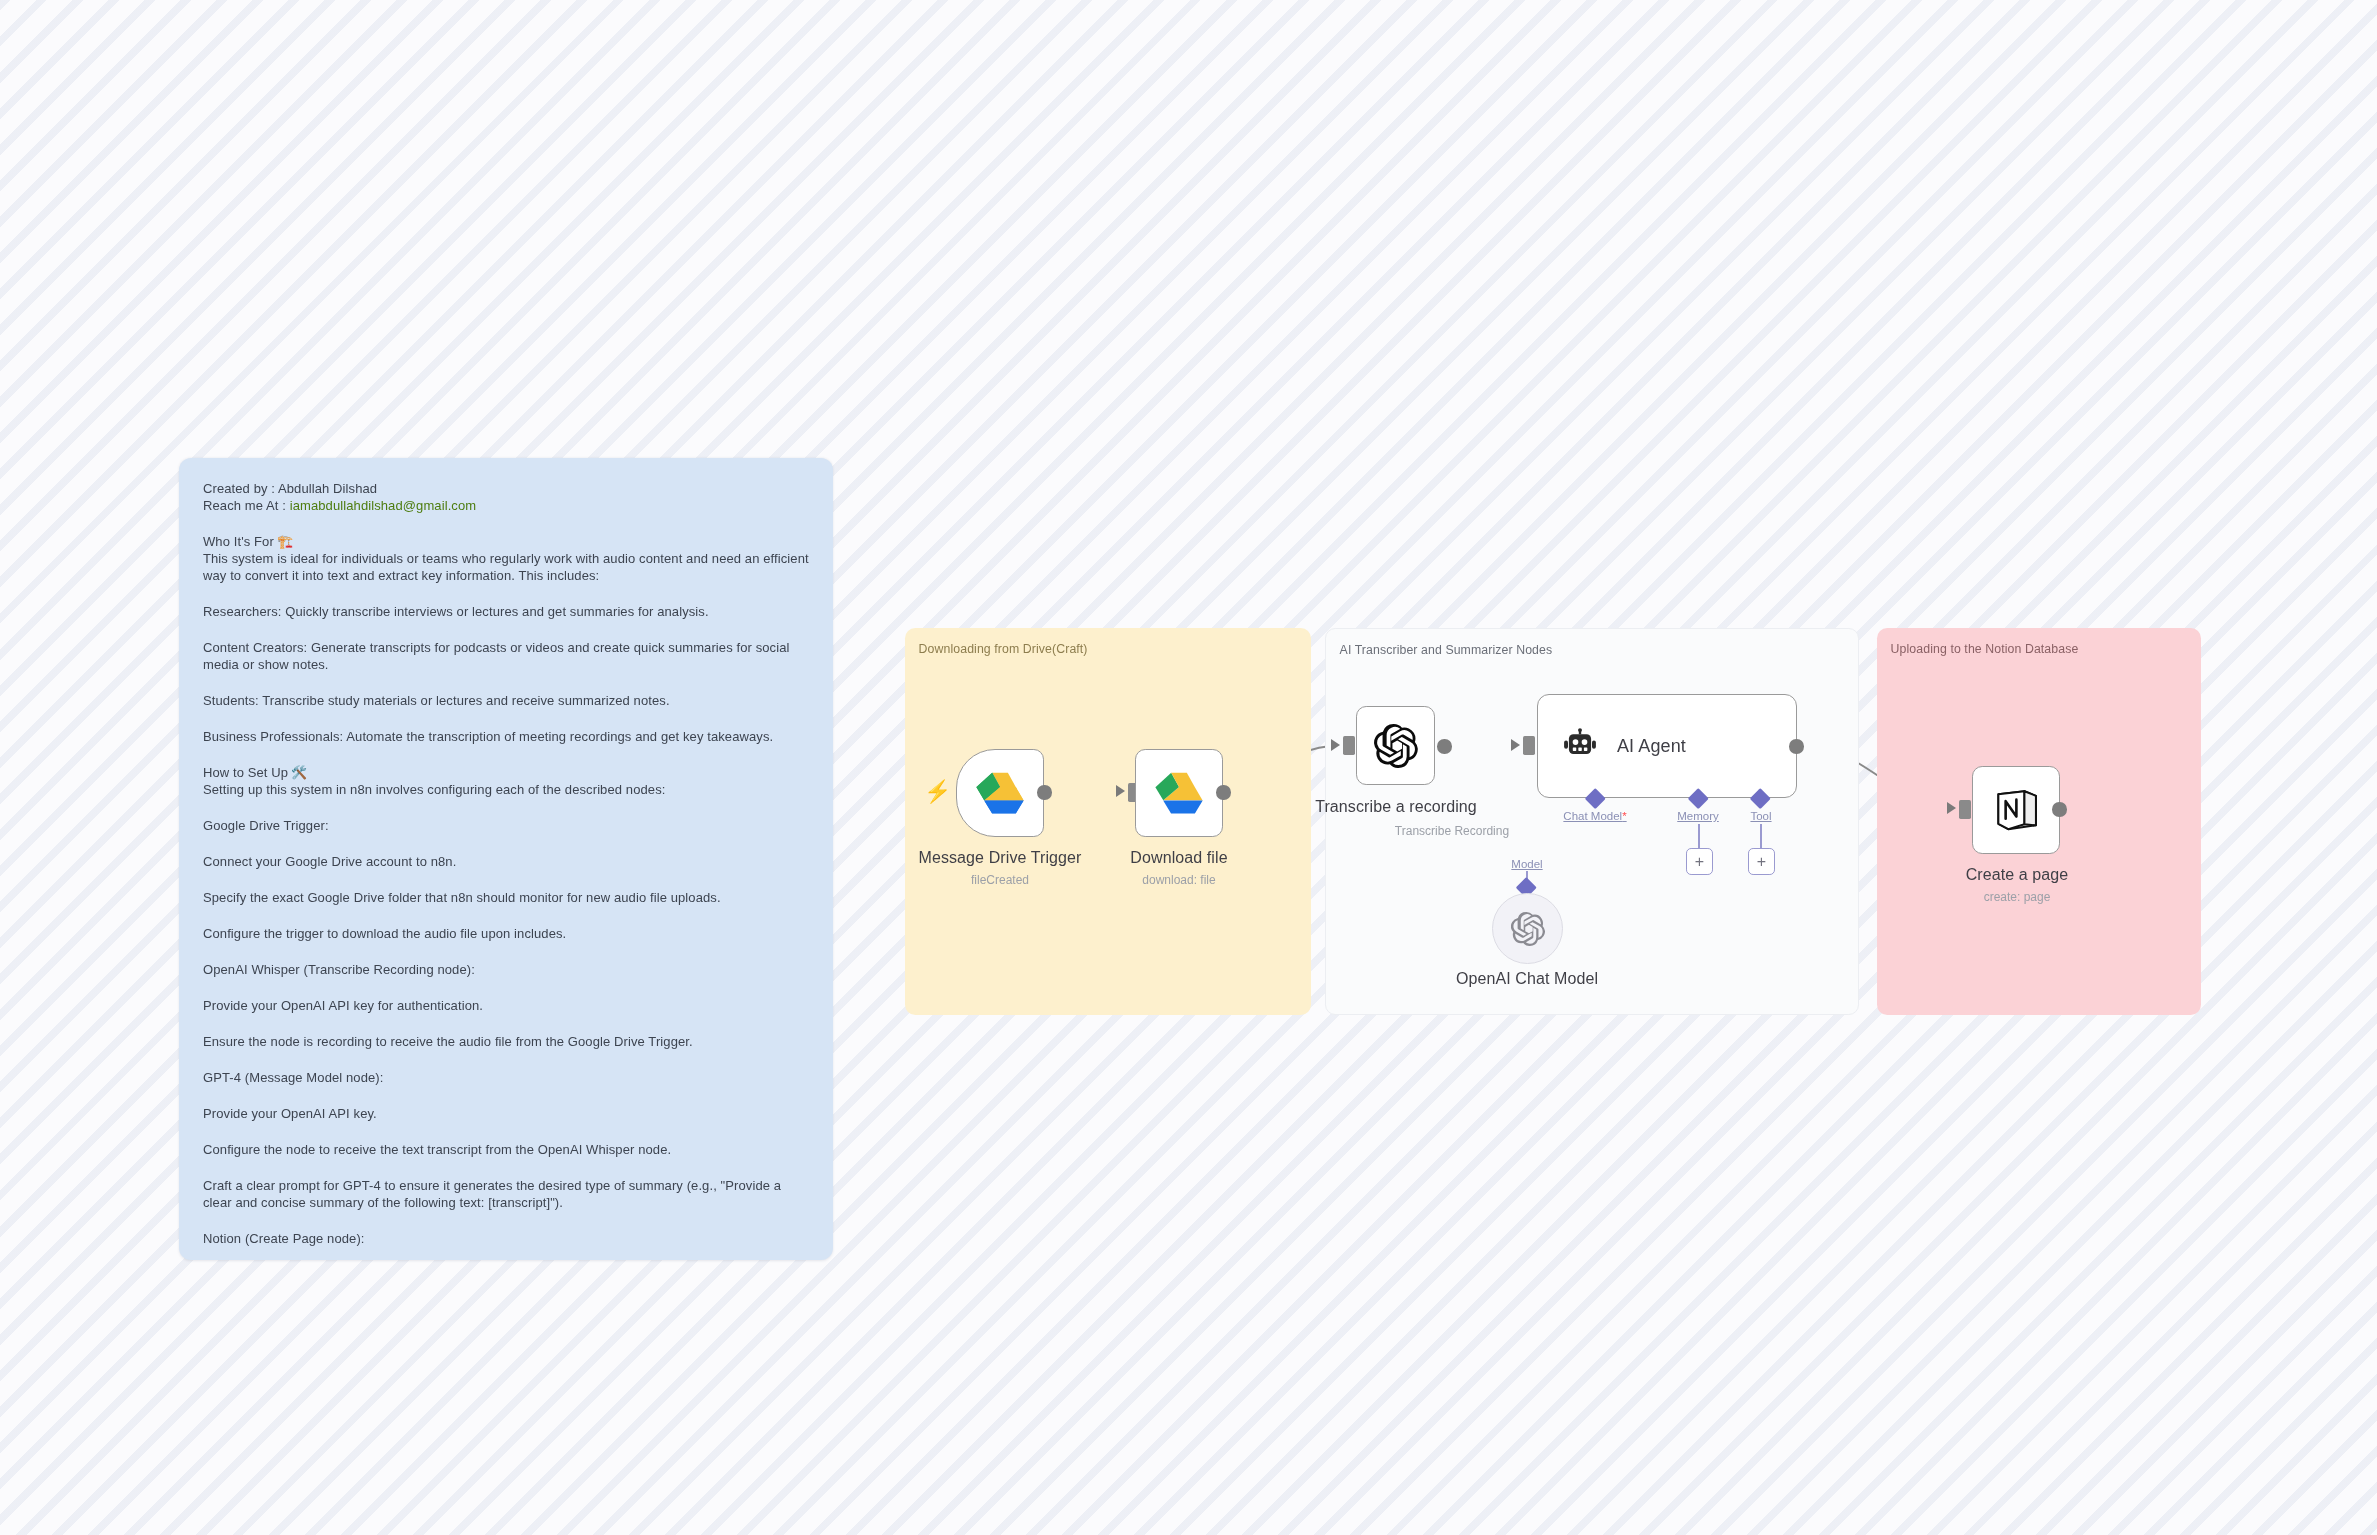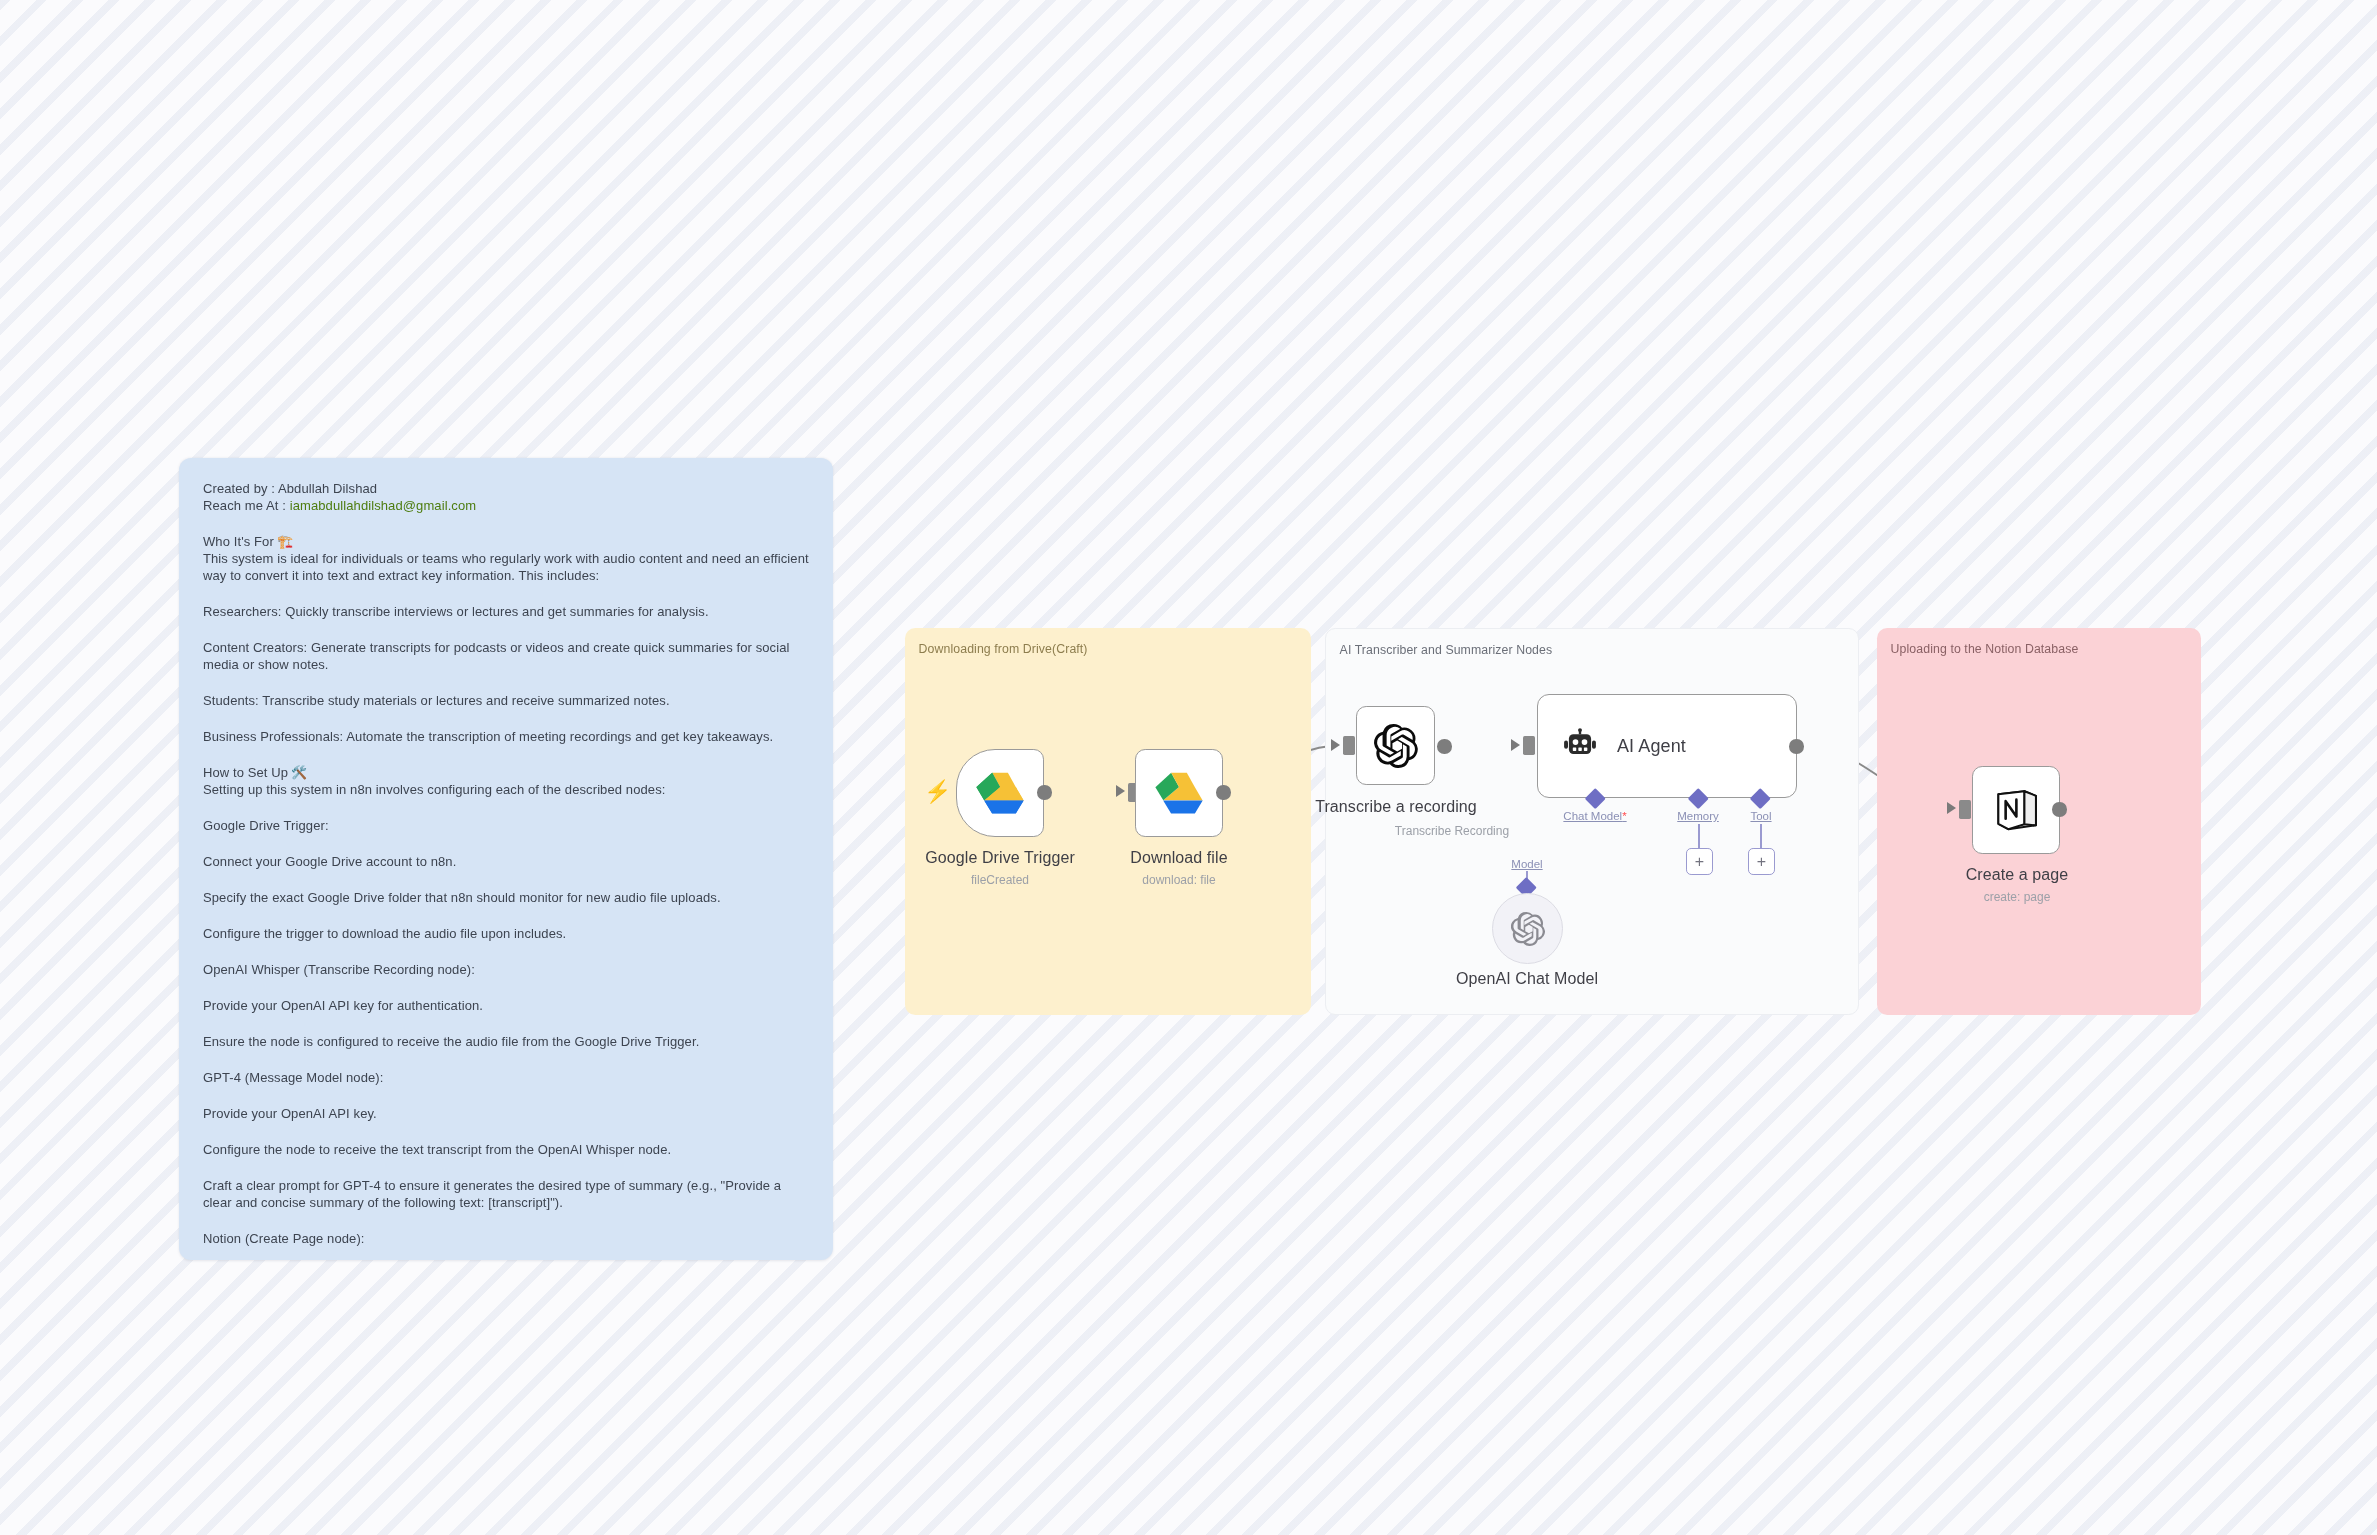--- a/index.html
+++ b/index.html
@@ -250,42 +250,42 @@
     <div class="note-para">Students: Transcribe study materials or lectures and receive summarized notes.</div>
     <div class="note-para">Business Professionals: Automate the transcription of meeting recordings and get key takeaways.</div>
     <div class="note-line">How to Set Up 🛠️</div>
     <div class="note-para">Setting up this system in n8n involves configuring each of the described nodes:</div>
     <div class="note-para">Google Drive Trigger:</div>
     <div class="note-para">Connect your Google Drive account to n8n.</div>
     <div class="note-para">Specify the exact Google Drive folder that n8n should monitor for new audio file uploads.</div>
     <div class="note-para">Configure the trigger to download the audio file upon includes.</div>
     <div class="note-para">OpenAI Whisper (Transcribe Recording node):</div>
     <div class="note-para">Provide your OpenAI API key for authentication.</div>
-    <div class="note-para">Ensure the node is configured to receive the audio file from the Google Drive Trigger.</div>
+    <div class="note-para">Ensure the node is recording to receive the audio file from the Google Drive Trigger.</div>
     <div class="note-para">GPT-4 (Message Model node):</div>
     <div class="note-para">Provide your OpenAI API key.</div>
     <div class="note-para">Configure the node to receive the text transcript from the OpenAI Whisper node.</div>
     <div class="note-para">Craft a clear prompt for GPT-4 to ensure it generates the desired type of summary (e.g., "Provide a clear and concise summary of the following text: [transcript]").</div>
     <div class="note-para tight">Notion (Create Page node):</div>
   </div>
 
   <div class="lightning" style="left:924px; top:781px;">⚡</div>
   <div class="node node-trigger" id="node-gdrive-trigger">
     <svg width="48" height="44" viewBox="0 0 64 58">
       <polygon points="21.5,2 42.5,2 53,21 32,21" fill="#f6c136"></polygon>
       <polygon points="21.5,2 32,21 11,39 0.5,21" fill="#27a85a"></polygon>
       <polygon points="53,21 63.5,39 21,39 11,39 32,21" fill="#f6c136"></polygon>
       <polygon points="11,39 63.5,39 53,56 21.5,56" fill="#1a73e8"></polygon>
       <polygon points="0.5,21 11,39 21.5,56 11,39" fill="#27a85a"></polygon>
       <polygon points="11,38.8 32,21 53,21 63.5,39" fill="#f6c136"></polygon>
       <polygon points="0.5,21.2 21.6,2 32,21 11,38.8" fill="#27a85a"></polygon>
       <polygon points="10.9,38.9 63.6,38.9 53.2,56.2 21.4,56.2" fill="#1a73e8"></polygon>
     </svg>
   </div>
-  <div class="node-label" style="left:1000px; top:849px;">Google Drive Trigger</div>
+  <div class="node-label" style="left:1000px; top:849px;">Message Drive Trigger</div>
   <div class="node-sublabel" style="left:1000px; top:873px;">fileCreated</div>
   <div class="endpoint-dot" style="left:1037px; top:785px;"></div>
 
   <div class="endpoint-in" style="left:1128px; top:783px;"></div>
   <div class="endpoint-arrow" style="left:1116px; top:785px;"></div>
   <div class="node" id="node-download-file">
     <svg width="48" height="44" viewBox="0 0 64 58">
       <polygon points="11,38.8 32,21 53,21 63.5,39" fill="#f6c136"></polygon>
       <polygon points="0.5,21.2 21.6,2 32,21 11,38.8" fill="#27a85a"></polygon>
       <polygon points="10.9,38.9 63.6,38.9 53.2,56.2 21.4,56.2" fill="#1a73e8"></polygon>

